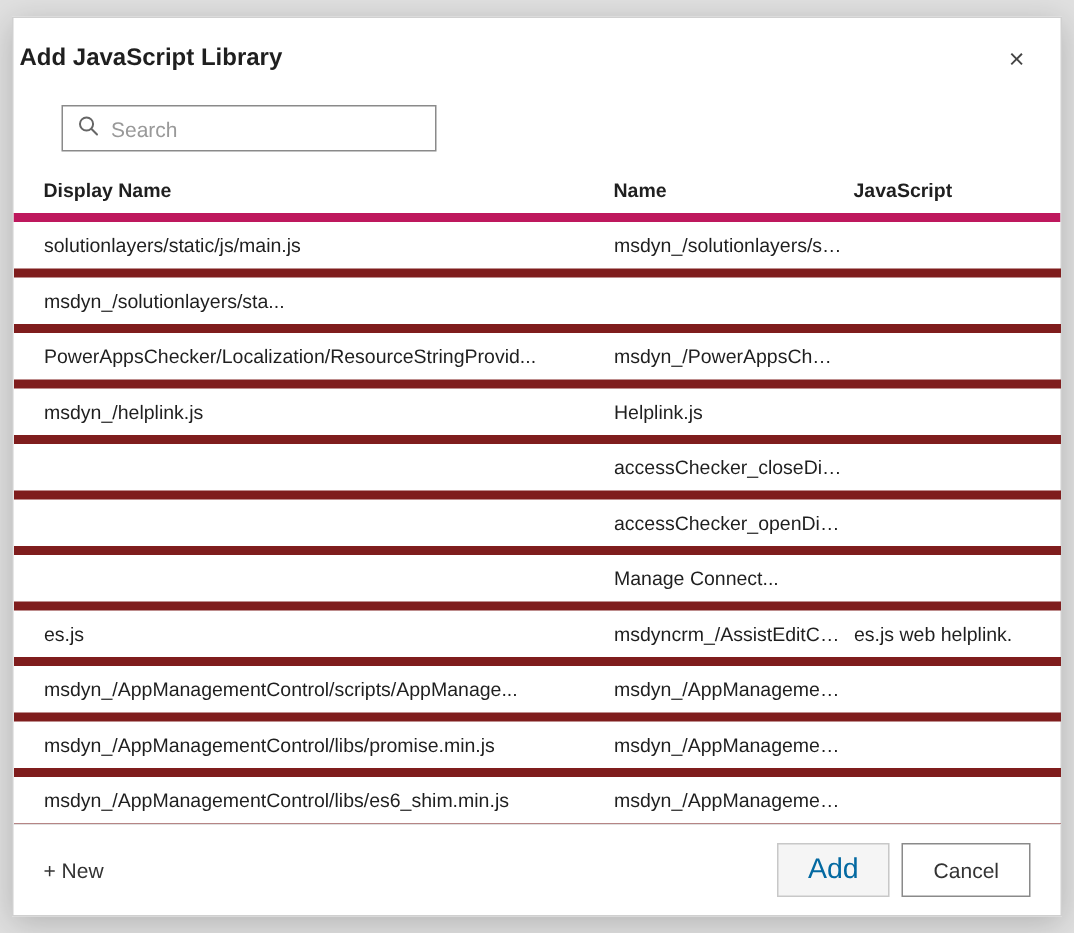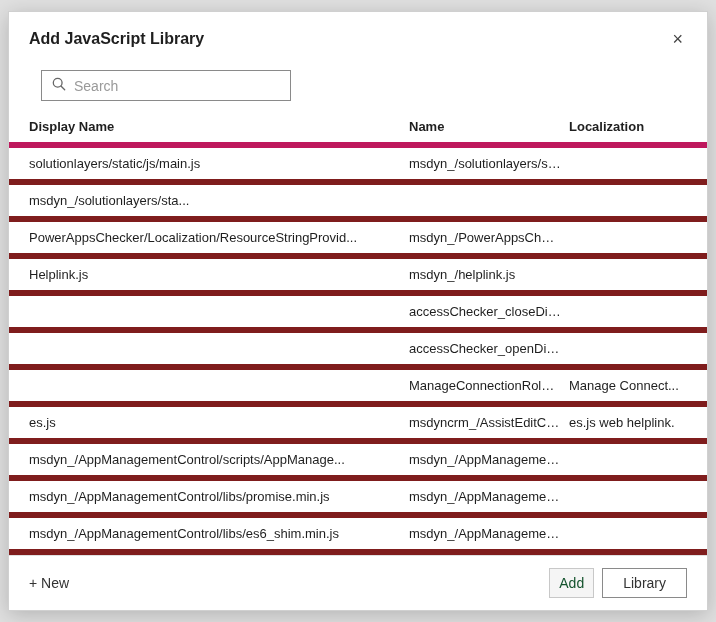--- a/index.html
+++ b/index.html
@@ -27,21 +27,21 @@
       height: 600px;
       display: flex;
       flex-direction: column;
       position: relative;
     }
 
     .dialog-header {
       display: flex;
       align-items: center;
       justify-content: space-between;
-      padding: 16px 20px 10px 20px;
+      padding: 16px 20px 10px 4px;
       border-bottom: none;
     }
 
     .dialog-title {
       font-size: 16px;
       font-weight: 600;
       color: #1f1f1f;
     }
 
     .close-btn {
@@ -162,24 +162,24 @@
     }
 
     .footer-right {
       display: flex;
       gap: 8px;
     }
 
     .add-btn {
       background: #f5f5f5;
       border: 1px solid #c8c8c8;
-      padding: 6px 9px;
-      font-size: 14px;
+      padding: 6px 20px;
+      font-size: 19px;
       cursor: not-allowed;
-      color: #14532d;
+      color: #0369a1;
     }
 
     .cancel-btn {
       background: #ffffff;
       border: 1px solid #8a8a8a;
       padding: 6px 20px;
       font-size: 14px;
       cursor: pointer;
       color: #333;
     }
@@ -203,56 +203,55 @@
         </svg>
       </span>
       <input class="search-input" type="text" placeholder="Search" style="">
     </div>
   </div>
 
   <div class="table-container">
     <div class="table-header">
       <div class="table-header-cell">Display Name</div>
       <div class="table-header-cell">Name</div>
-      <div class="table-header-cell">Localization</div>
+      <div class="table-header-cell">JavaScript</div>
     </div>
     <div class="table-body" id="table-body">
 
     <div class="table-row">
           <div class="table-cell">solutionlayers/static/js/main.js</div>
           <div class="table-cell">msdyn_/solutionlayers/sta...</div>
           <div class="table-cell"></div>
         </div>
         <div class="table-row">
           <div class="table-cell">msdyn_/solutionlayers/sta...</div>
           <div class="table-cell"></div>
         </div>
         <div class="table-row">
           <div class="table-cell">PowerAppsChecker/Localization/ResourceStringProvid...</div>
           <div class="table-cell">msdyn_/PowerAppsCheck...</div>
           <div class="table-cell"></div>
         </div>
         <div class="table-row">
+          <div class="table-cell">msdyn_/helplink.js</div>
           <div class="table-cell">Helplink.js</div>
-          <div class="table-cell">msdyn_/helplink.js</div>
           <div class="table-cell"></div>
         </div>
         <div class="table-row">
           <div class="table-cell"></div>
           <div class="table-cell">accessChecker_closeDialo...</div>
           <div class="table-cell"></div>
         </div>
         <div class="table-row">
           <div class="table-cell"></div>
           <div class="table-cell">accessChecker_openDialo...</div>
           <div class="table-cell"></div>
         </div>
         <div class="table-row">
           <div class="table-cell"></div>
-          <div class="table-cell">ManageConnectionRoles...</div>
           <div class="table-cell">Manage Connect...</div>
         </div>
         <div class="table-row">
           <div class="table-cell">es.js</div>
           <div class="table-cell">msdyncrm_/AssistEditCon...</div>
           <div class="table-cell">es.js web helplink.</div>
         </div>
         <div class="table-row">
           <div class="table-cell">msdyn_/AppManagementControl/scripts/AppManage...</div>
           <div class="table-cell">msdyn_/AppManagement...</div>
@@ -272,16 +271,16 @@
           <div class="table-cell">msdyn_/AppManagement...</div>
           <div class="table-cell"></div>
         </div>
       </div>
   </div>
 
   <div class="dialog-footer">
     <button class="new-btn">+ New</button>
     <div class="footer-right">
       <button class="add-btn" disabled="">Add</button>
-      <button class="cancel-btn">Library</button>
+      <button class="cancel-btn">Cancel</button>
     </div>
   </div>
 </div>
 
 </body></html>

